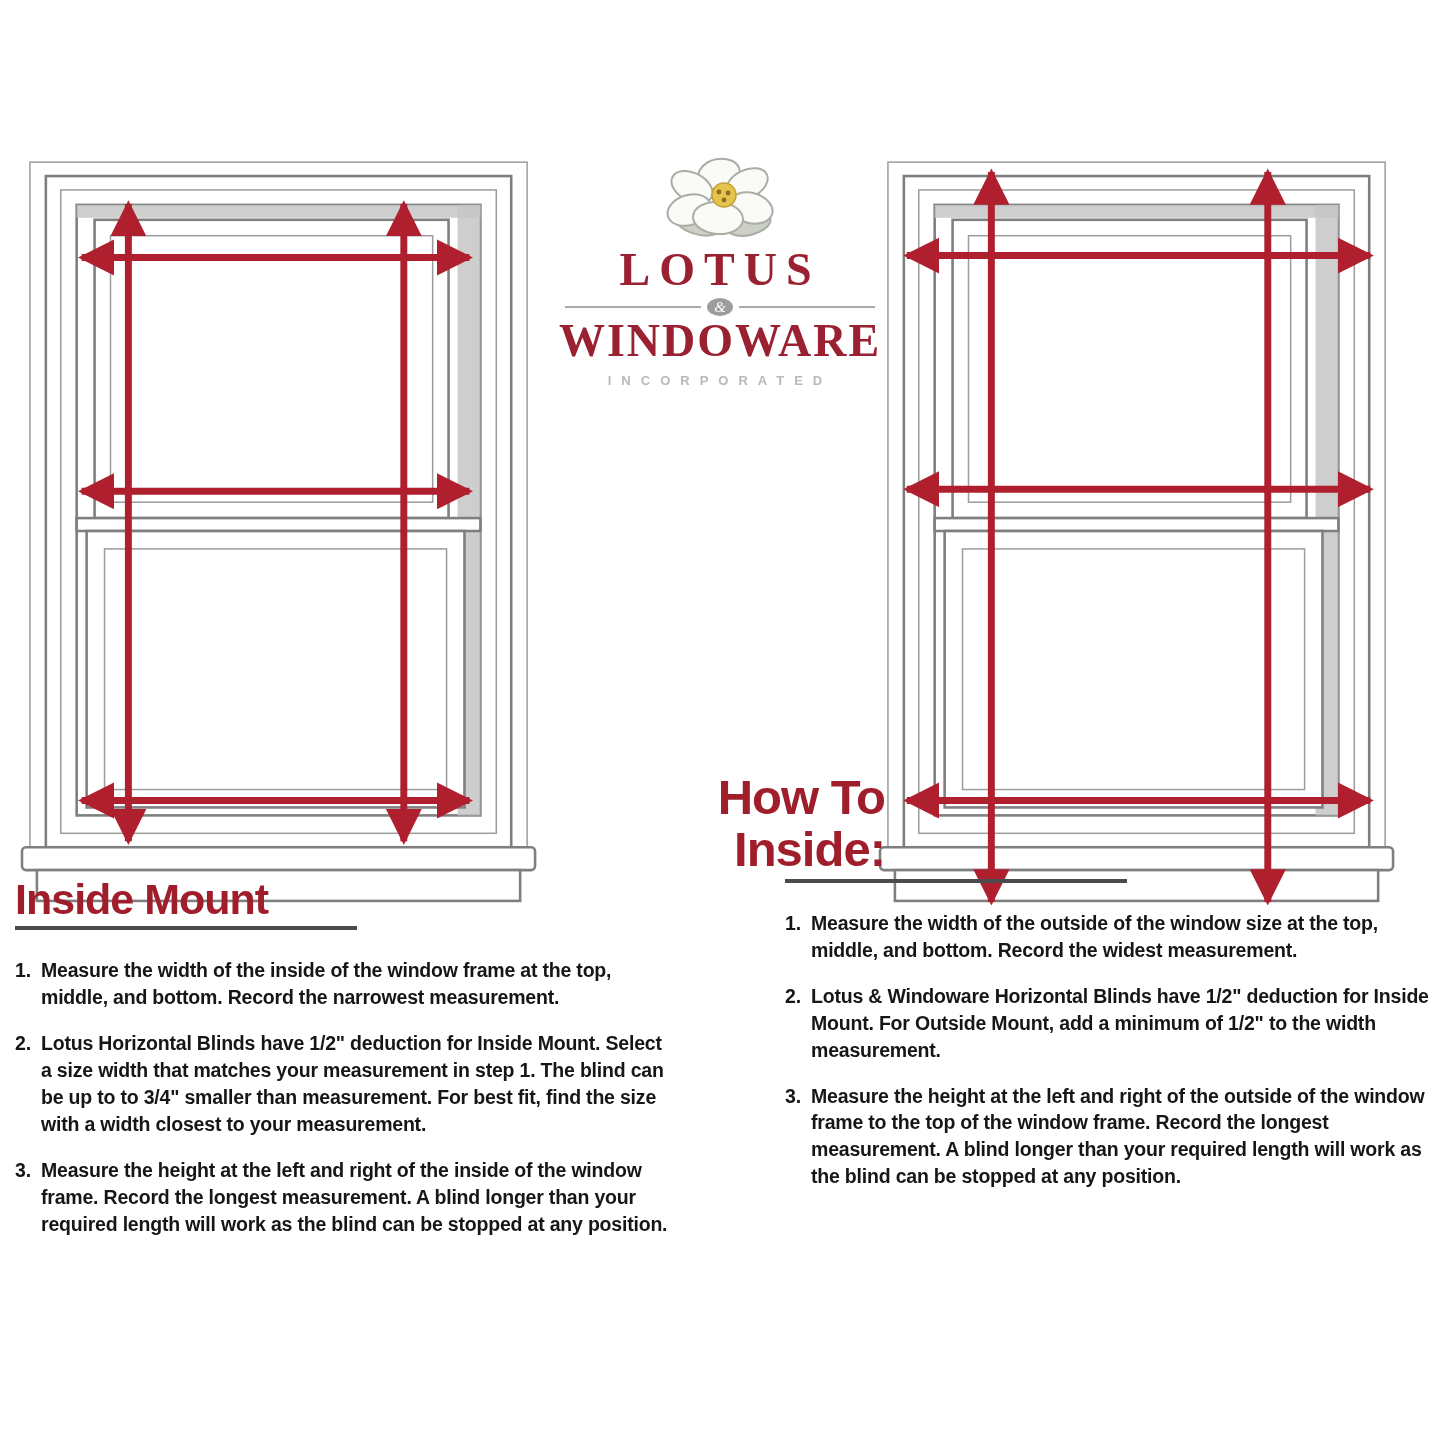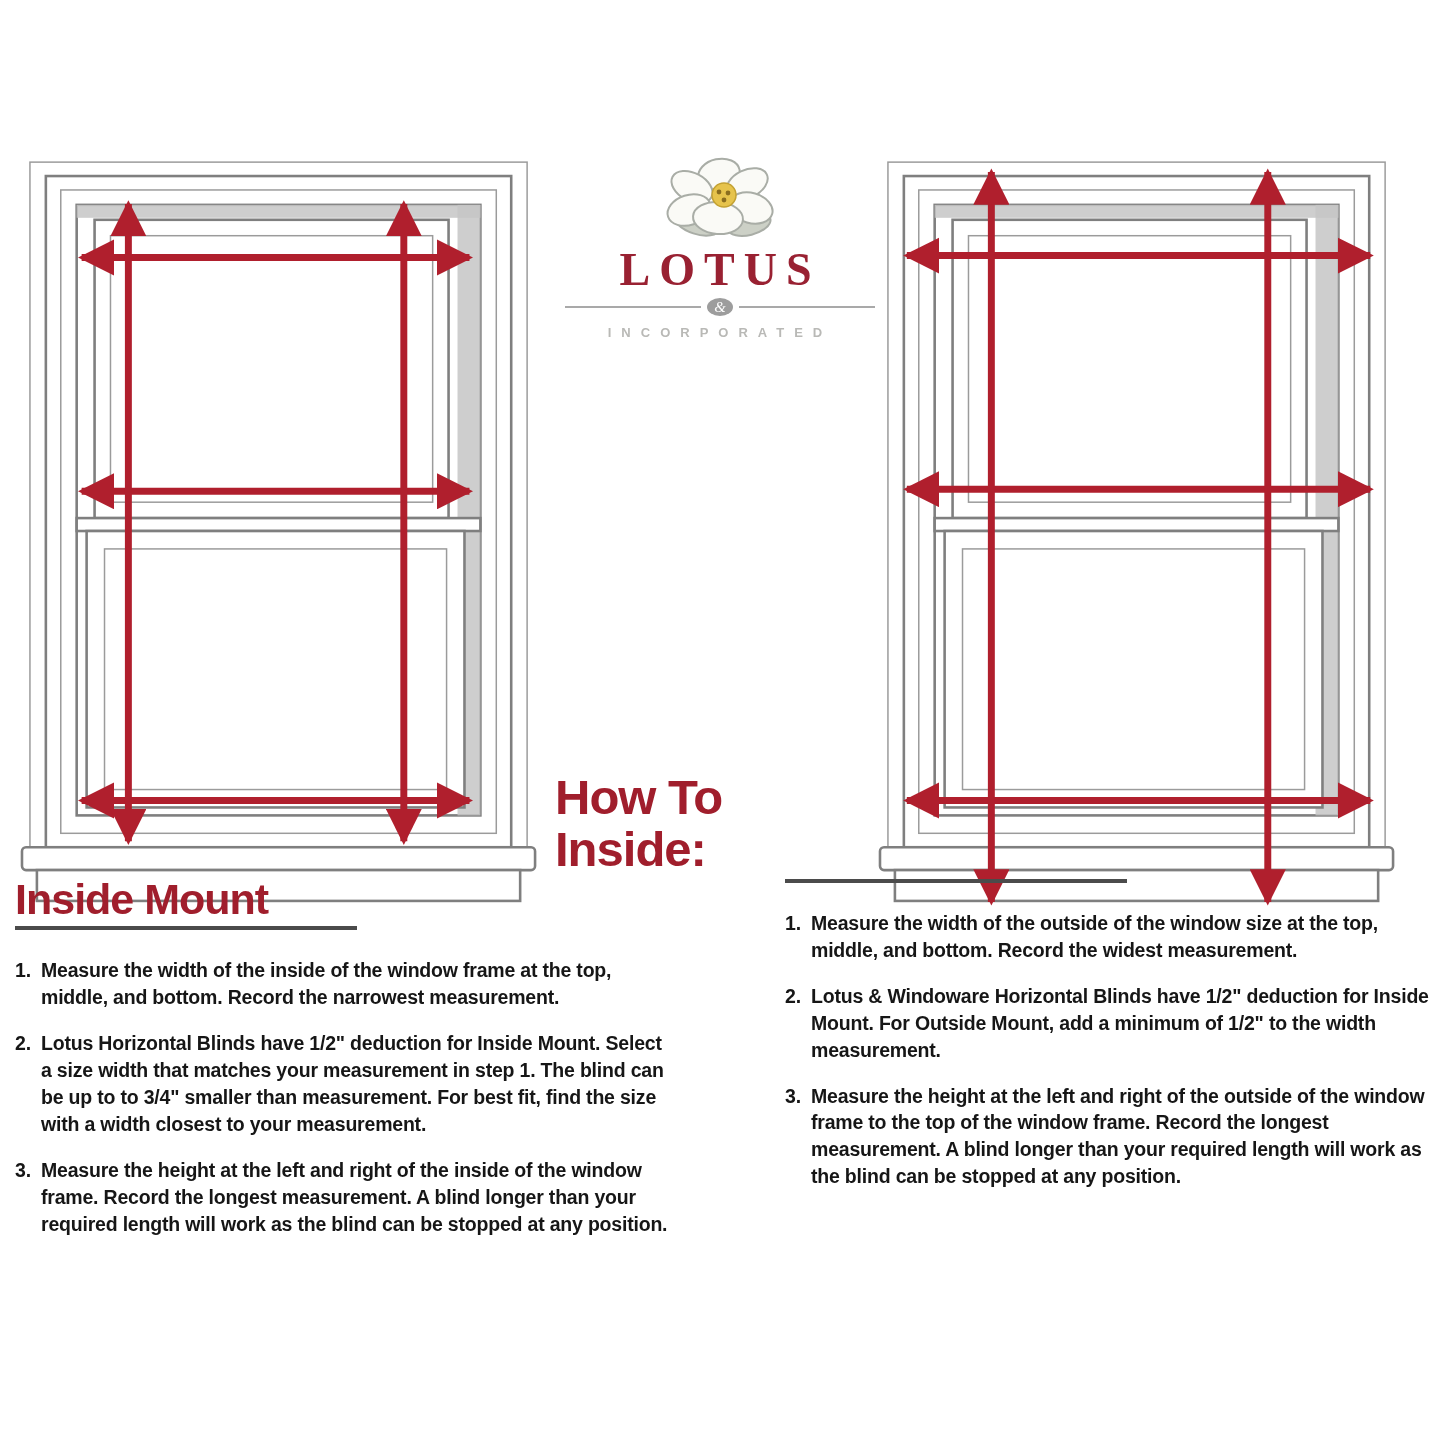--- a/index.html
+++ b/index.html
@@ -42,21 +42,21 @@
   .logo-bottom{
     font-family:"Liberation Serif", serif;font-weight:700;font-size:46px;
     color:var(--logo-red,#992132);letter-spacing:2px;line-height:1.0;
   }
   .logo-sub{
     font-size:13px;color:var(--incorporated-gray,#b9b9b6);letter-spacing:10px;
     margin-top:9px;font-weight:700;
   }
   
   .how-to{
-    position:absolute;left:555px;top:772px;width:330px;text-align:left;
+    position:absolute;left:555px;top:772px;width:330px;text-align:right;
     font-weight:700;font-size:49px;line-height:1.06;color:var(--heading-red,#A01E2C);
     letter-spacing:-1px;
   }
   
   .instructions{position:absolute;top:876px;color:var(--text-black,#161616);}
   .instructions.left-col{left:15px;width:655px;}
   .instructions.right-col{left:785px;width:655px;}
   .mount-title{
     margin:0;font-size:43px;font-weight:700;letter-spacing:-1px;
     color:var(--heading-red,#A01E2C);line-height:1.1;
@@ -148,20 +148,21 @@
       <circle cx="74" cy="44" r="2.4" fill="#8a6d1f"></circle>
       <circle cx="83" cy="45" r="2.4" fill="#8a6d1f"></circle>
       <circle cx="79" cy="52" r="2.4" fill="#8a6d1f"></circle>
     </svg>
     <div class="logo-top">LOTUS</div>
     <div class="logo-divider">
       <span class="bar"></span>
       <span class="amp">&amp;</span>
       <span class="bar"></span>
     </div>
+    <div class="logo-bottom">WINDOWARE</div>
     <div class="logo-sub">INCORPORATED</div>
   </div>
 
   <div class="how-to">
     <div>How To</div>
     <div>Inside:</div>
   </div>
 
   <section class="instructions left-col">
     <h2 class="mount-title">Inside Mount</h2>

